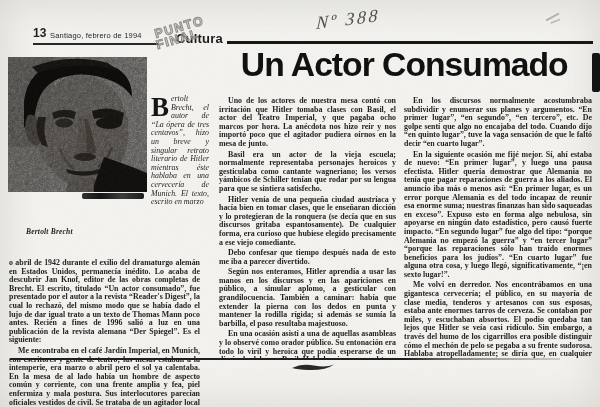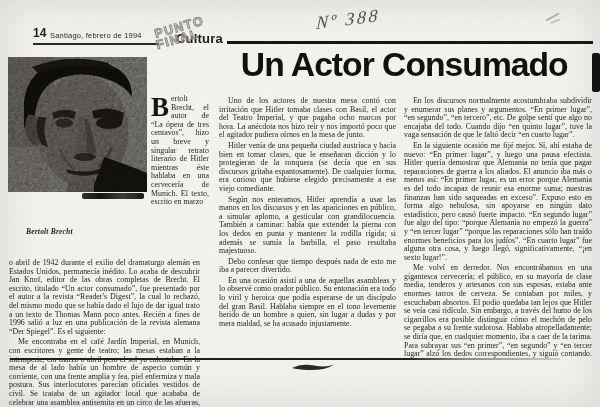--- a/index.html
+++ b/index.html
@@ -36,41 +36,41 @@
     font:bold 34px "Liberation Sans",sans-serif;letter-spacing:-1px;color:#0c0c0c;
     transform:scaleX(.99);transform-origin:left top;
   }
   
   .photo{position:absolute;left:8px;top:57px;width:139px;height:135px;margin:0;}
   .caption{position:absolute;left:26px;top:191px;font:italic bold 7.5px "Liberation Serif",serif;letter-spacing:.2px;margin-top:36px;}
   .smudge{position:absolute;left:82px;top:193px;width:62px;height:6px;border-radius:2px;
     background:linear-gradient(90deg,#2c2c2c,#101010 30%,#3a3a3a 65%,#161616);}
   
   .col{position:absolute;font-size:7.9px;line-height:8.6px;text-align:justify;overflow:hidden;}
-  .col p{margin:0 0 2px 0;text-indent:9px;}
+  .col p{margin:0 0 2px 0;text-indent:9px;font-weight:bold;}
   .col1-strip{left:151px;top:95px;width:58px;height:112px;}
-  .col1-strip .rest{text-indent:0;}
+  .col1-strip .rest{text-indent:0;font-style:italic;}
   .dropcap{float:left;font:bold 27px/23px "Liberation Serif",serif;margin:1px 2px 0 0;color:#111;}
   .col1-main{left:9px;top:211px;width:191px;height:154px;margin-top:48px;}
   .col1-main p:first-child{text-indent:0;}
   .col2{left:219px;top:97px;width:177px;height:262px;}
   .col3{left:404px;top:97px;width:188px;height:262px;}
   
   .bottom-rule{position:absolute;left:10px;top:358px;width:550px;height:2px;
     background:linear-gradient(90deg,#1a1a1a 0 72%,rgba(26,26,26,.5) 82%,rgba(26,26,26,.18) 100%);}
   .squiggle{position:absolute;left:290px;top:362px;}
   
   .noise{position:absolute;left:0;top:0;width:600px;height:407px;opacity:.06;pointer-events:none;}
 </style>
 </head>
 <body>
 
 <div class="page">
 
-  <span class="pgnum">14</span>
+  <span class="pgnum">13</span>
   <span class="dateline">Santiago, febrero de 1994</span>
   <div class="dateline-rule"></div>
   <span class="section">Cultura</span>
   <div class="stamp"><span>PUNTO</span><span class="l2">FINAL</span></div>
   <div class="head-rule"></div>
   <div class="handwritten">Nº 388</div>
   <div class="pen-mark"></div>
   <div class="edge-mark"></div>
 
   <h1 class="headline">Un Actor Consumado</h1>
@@ -128,23 +128,24 @@
     <span class="dropcap">B</span><span class="rest">ertolt Brecht, el autor de “La ópera de tres centavos”, hizo un breve y singular retrato literario de Hitler mientras éste hablaba en una cervecería de Munich. El texto, escrito en marzo</span>
   </div>
 
   <div class="col col1-main">
       <p>o abril de 1942 durante el exilio del dramaturgo alemán en Estados Unidos, permanecía inédito. Lo acaba de descubrir Jan Knof, editor de las obras completas de Brecht. El escrito, titulado “Un actor consumado”, fue presentado por el autor a la revista “Reader's Digest”, la cual lo rechazó, del mismo modo que se había dado el lujo de dar igual trato a un texto de Thomas Mann poco antes. Recién a fines de 1996 salió a luz en una publicación de la revista alemana “Der Spiegel”. Es el siguiente:</p>
       <p>Me encontraba en el café Jardín Imperial, en Munich, con escritores y gente de teatro; las mesas estaban a la intemperie, era marzo o abril pero el sol ya calentaba. En la mesa de al lado había un hombre de aspecto común y corriente, con una frente amplia y fea, piel enfermiza y mala postura. Sus interlocutores parecían oficiales vestidos de civil. Se trataba de un agitador local que acababa de celebrar una asamblea antisemita en un circo de las afueras, un tal Adolf Hitler.</p>
     </div>
 
   <div class="col col2">
       <p>Uno de los actores de nuestra mesa contó con irritación que Hitler tomaba clases con Basil, el actor del Teatro Imperial, y que pagaba ocho marcos por hora. La anécdota nos hizo reír y nos importó poco que el agitador pudiera oírnos en la mesa de junto.</p>
+      <p>Basil era un actor de la vieja escuela; normalmente representaba personajes heroicos y gesticulaba como cantante wagneriano; los versos yámbicos de Schiller tenían que rodar por su lengua para que se sintiera satisfecho.</p>
       <p>Hitler venía de una pequeña ciudad austríaca y hacía bien en tomar clases, que le enseñaran dicción y lo protegieran de la ronquera (se decía que en sus discursos gritaba espantosamente). De cualquier forma, era curioso que hubiese elegido precisamente a ese viejo comediante.</p>
+      <p>Debo confesar que tiempo después nada de esto me iba a parecer divertido.</p>
       <p>Según nos enteramos, Hitler aprendía a usar las manos en los discursos y en las apariciones en público, a simular aplomo, a gesticular con grandilocuencia. También a caminar: había que extender la pierna con los dedos en punta y mantener la rodilla rígida; si además se sumía la barbilla, el paso resultaba majestuoso.</p>
-      <p>Debo confesar que tiempo después nada de esto me iba a parecer divertido.</p>
       <p>En una ocasión asistí a una de aquellas asambleas y lo observé como orador público. Su entonación era todo lo viril y heroica que podía esperarse de un discípulo del gran Basil. Hablaba siempre en el tono levemente herido de un hombre a quien, sin lugar a dudas y por mera maldad, se ha acusado injustamente.</p>
     </div>
 
   <div class="col col3">
       <p>En los discursos normalmente acostumbraba subdividir y enumerar sus planes y argumentos. “En primer lugar”, “en segundo”, “en tercero”, etc. De golpe sentí que algo no encajaba del todo. Cuando dijo “en quinto lugar”, tuve la vaga sensación de que le faltó decir “en cuarto lugar”.</p>
       <p>En la siguiente ocasión me fijé mejor. Sí, ahí estaba de nuevo: “En primer lugar”, y luego una pausa efectista. Hitler quería demostrar que Alemania no tenía que pagar reparaciones de guerra a los aliados. El anuncio iba más o menos así: “En primer lugar, es un error porque Alemania es del todo incapaz de reunir esa enorme suma; nuestras finanzas han sido saqueadas en exceso”. Expuso esto en forma algo nebulosa, sin apoyarse en ningún dato estadístico, pero causó fuerte impacto. “En segundo lugar” fue algo del tipo: “porque Alemania no empezó la guerra” y “en tercer lugar” “porque las reparaciones sólo han traído enormes beneficios para los judíos”. “En cuarto lugar” fue alguna otra cosa, y luego llegó, significativamente, “¡en sexto lugar!”.</p>
       <p>Me volví en derredor. Nos encontrábamos en una gigantesca cervecería; el público, en su mayoría de clase media, tenderos y artesanos con sus esposas, estaba ante enormes tarros de cerveza. Se contaban por miles, y escuchaban absortos. El podio quedaba tan lejos que Hitler se veía casi ridículo. Sin embargo, a través del humo de los cigarrillos era posible distinguir cómo el mechón de pelo se pegaba a su frente sudorosa. Hablaba atropelladamente; se diría que, en cualquier momento, iba a caer de la tarima. Para subrayar sus “en primer”, “en segundo” y “en tercer lugar” alzó los dedos correspondientes, y siguió contando. ¡En la sala, nadie reparó en que jamás dijo “en quinto lugar”! ●</p>
     </div>
 
   <div class="bottom-rule"></div>

